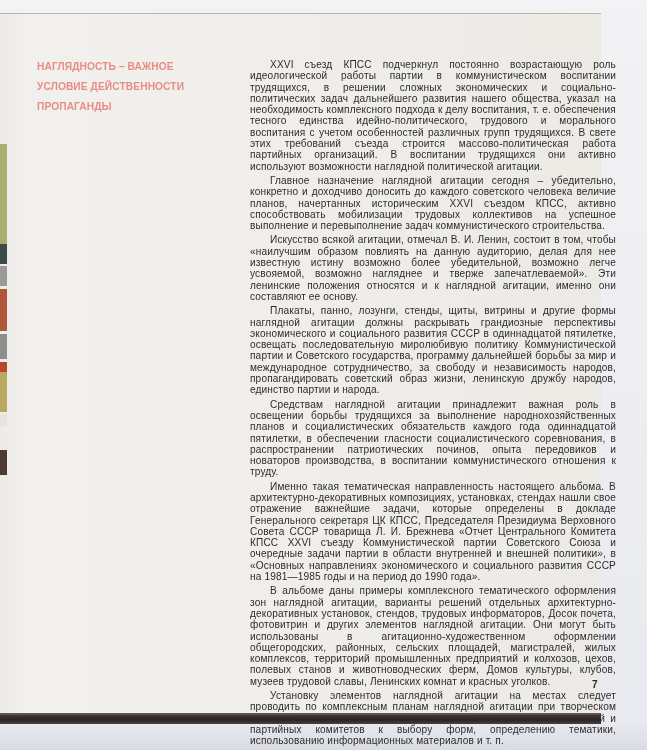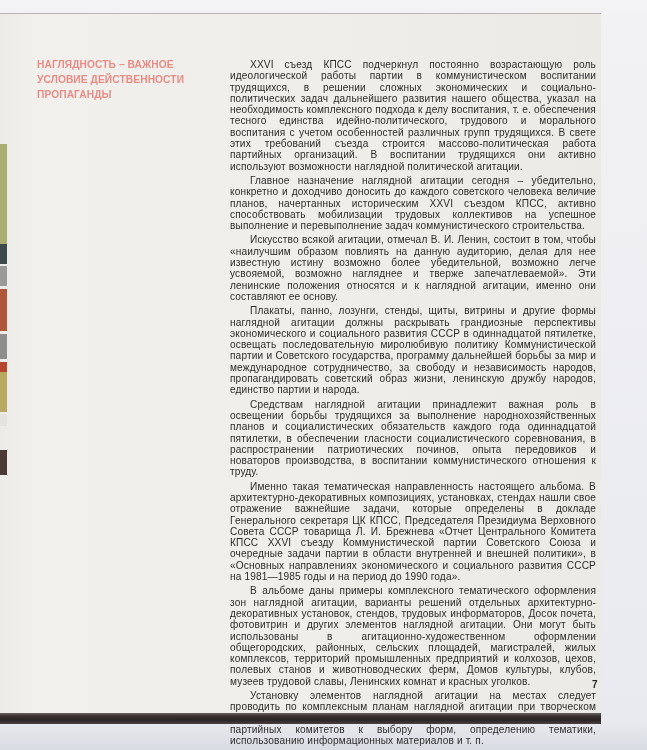--- a/index.html
+++ b/index.html
@@ -14,25 +14,25 @@
     border-top:1px solid #b9b4ad;
   }
   .page-edge-bottom {
     position:absolute; left:0; top:713px; width:601px; height:11px;
     background: linear-gradient(#6b6460 0px, #3a3230 3px, #2c2424 7px, #4a4040 11px);
   }
   .left-strip { position:absolute; left:0; top:130px; width:8px; height:282px; }
   .strip-seg { position:absolute; left:0; width:7px; }
   .heading {
     position:absolute; left:37px; top:43px; width:180px;
-    color:#e98c86; font-size:10.2px; font-weight:bold; line-height:15px;
+    color:#e98c86; font-size:10.2px; font-weight:bold; line-height:20px;
     letter-spacing:0.1px; text-transform:uppercase;
   }
   .body-text {
-    position:absolute; left:230px; top:45px; width:366px;
+    position:absolute; left:250px; top:45px; width:366px;
     color:#2e2c2b; font-size:10.1px; line-height:11.3px;
     text-align:justify; letter-spacing:0.15px;
   }
   .body-text p { margin:0 0 3px 0; text-indent:20px; }
   .page-number {
     position:absolute; left:592px; top:665px; font-size:10px; font-weight:bold; color:#2b2928;
   }
   .watermark {
     position:absolute; left:508px; top:768px; font-size:9px; color:#f4f4f6;
     text-shadow: 0 0 1px #8d8f97, 0 0 1px #8d8f97;

